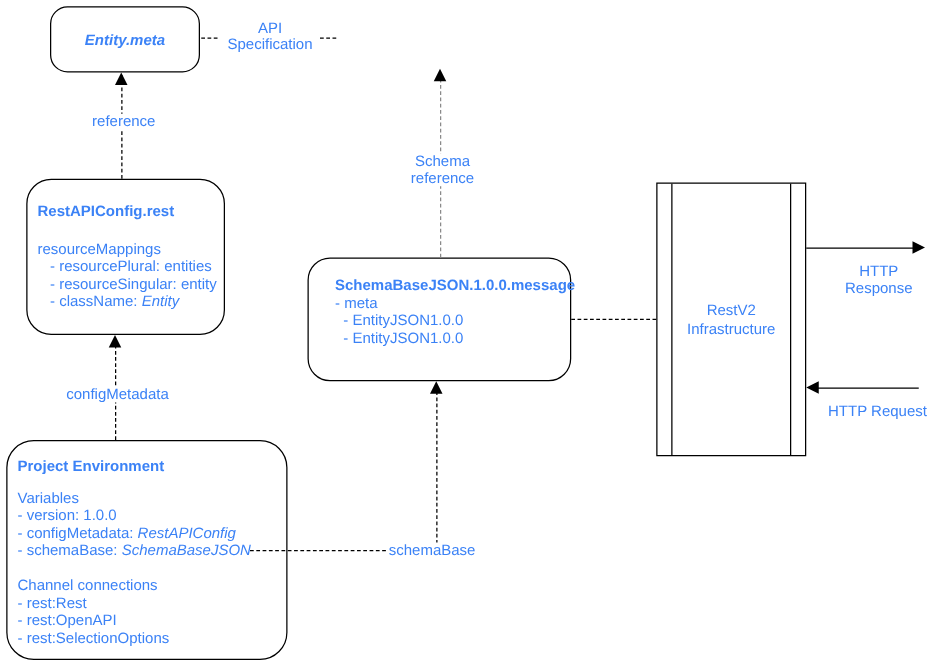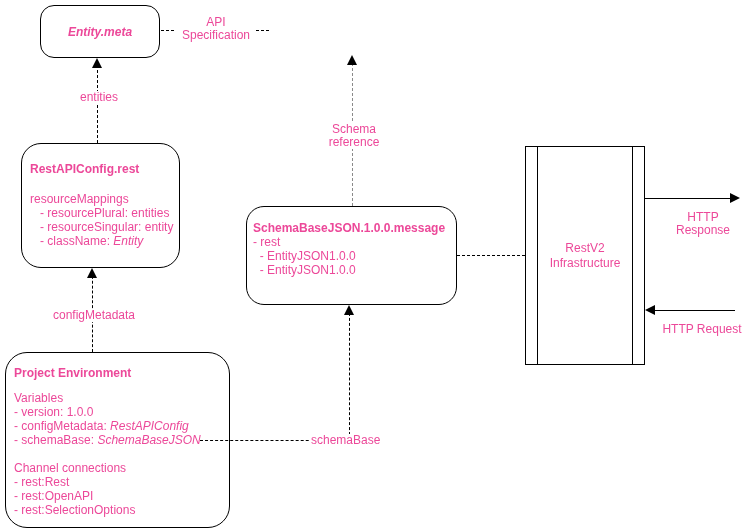--- a/index.html
+++ b/index.html
@@ -3,21 +3,21 @@
 <meta charset="utf-8">
 <style>
   html, body { margin: 0; padding: 0; background: #ffffff; }
   .canvas {
     position: relative;
     width: 754px;
     height: 531px;
     background: #ffffff;
     font-family: "Liberation Sans", sans-serif;
     font-size: 12px;
-    color: #ec4899;
+    color: #3b82f6;
     overflow: hidden;
   }
   .node {
     position: absolute;
     border: 1px solid #000000;
     background: #ffffff;
     box-sizing: border-box;
   }
   .center {
     display: flex;
@@ -84,23 +84,23 @@
 
 
   <div class="node" style="left:21px; top:143px; width:159px; height:125px; border-radius:20px; padding:18px 6px 0 8px;">
     <div class="node-title" style="margin-bottom:16px;">RestAPIConfig.rest</div>
     <div class="line"><span>resourceMappings</span><span class="it"></span></div>
     <div class="line"><span>   - resourcePlural: entities</span><span class="it"></span></div>
     <div class="line"><span>   - resourceSingular: entity</span><span class="it"></span></div>
     <div class="line"><span>   - className: </span><span class="it">Entity</span></div>
   </div>
 
-  <div class="node" style="left:246px; top:206px; width:211px; height:99px; border-radius:18px; padding:14px 4px 0 6px;">
+  <div class="node" style="left:246px; top:206px; width:211px; height:99px; border-radius:18px; padding:14px 4px 0 21px;">
     <div class="node-title">SchemaBaseJSON.1.0.0.message</div>
-    <div class="line"><span>- rest</span><span class="it"></span></div>
+    <div class="line"><span>- meta</span><span class="it"></span></div>
     <div class="line"><span>  - EntityJSON1.0.0</span><span class="it"></span></div>
     <div class="line"><span>  - EntityJSON1.0.0</span><span class="it"></span></div>
   </div>
 
   <div class="node" style="left:5px; top:352px; width:225px; height:176px; border-radius:22px; padding:13px 6px 0 8px;">
     <div class="node-title" style="margin-bottom:11px;">Project Environment</div>
     <div class="line"><span>Variables</span><span class="it"></span></div>
     <div class="line"><span>- version: 1.0.0</span><span class="it"></span></div>
     <div class="line"><span>- configMetadata: </span><span class="it">RestAPIConfig</span></div>
     <div class="line"><span>- schemaBase: </span><span class="it">SchemaBaseJSON</span></div>
@@ -121,21 +121,21 @@
   </div>
 
   <div class="hline" style="left:161px; top:30px; width:108px;"></div>
   <div class="edge-label" style="left:176px; top:16px; width:76px;">
     <div>API</div>
     <div>Specification</div>
   </div>
 
   <div class="vline" style="left:97px; top:60px; height:83px;"></div>
   <div class="arrow arrow-up" style="left:92px; top:58px;"></div>
-  <div class="edge-label" style="left:58px; top:91px; width:78px;">entities</div>
+  <div class="edge-label" style="left:58px; top:91px; width:78px;">reference</div>
 
   <div class="vline gray" style="left:352px; top:58px; height:148px;"></div>
   <div class="arrow arrow-up" style="left:347px; top:55px;"></div>
   <div class="edge-label" style="left:303px; top:123px; width:98px;">Schema reference</div>
 
   <div class="vline" style="left:92px; top:271px; height:81px;"></div>
   <div class="arrow arrow-up" style="left:87px; top:268px;"></div>
   <div class="edge-label" style="left:49px; top:309px; width:86px;">configMetadata</div>
 
   <div class="hline" style="left:200px; top:440px; width:149px;"></div>

